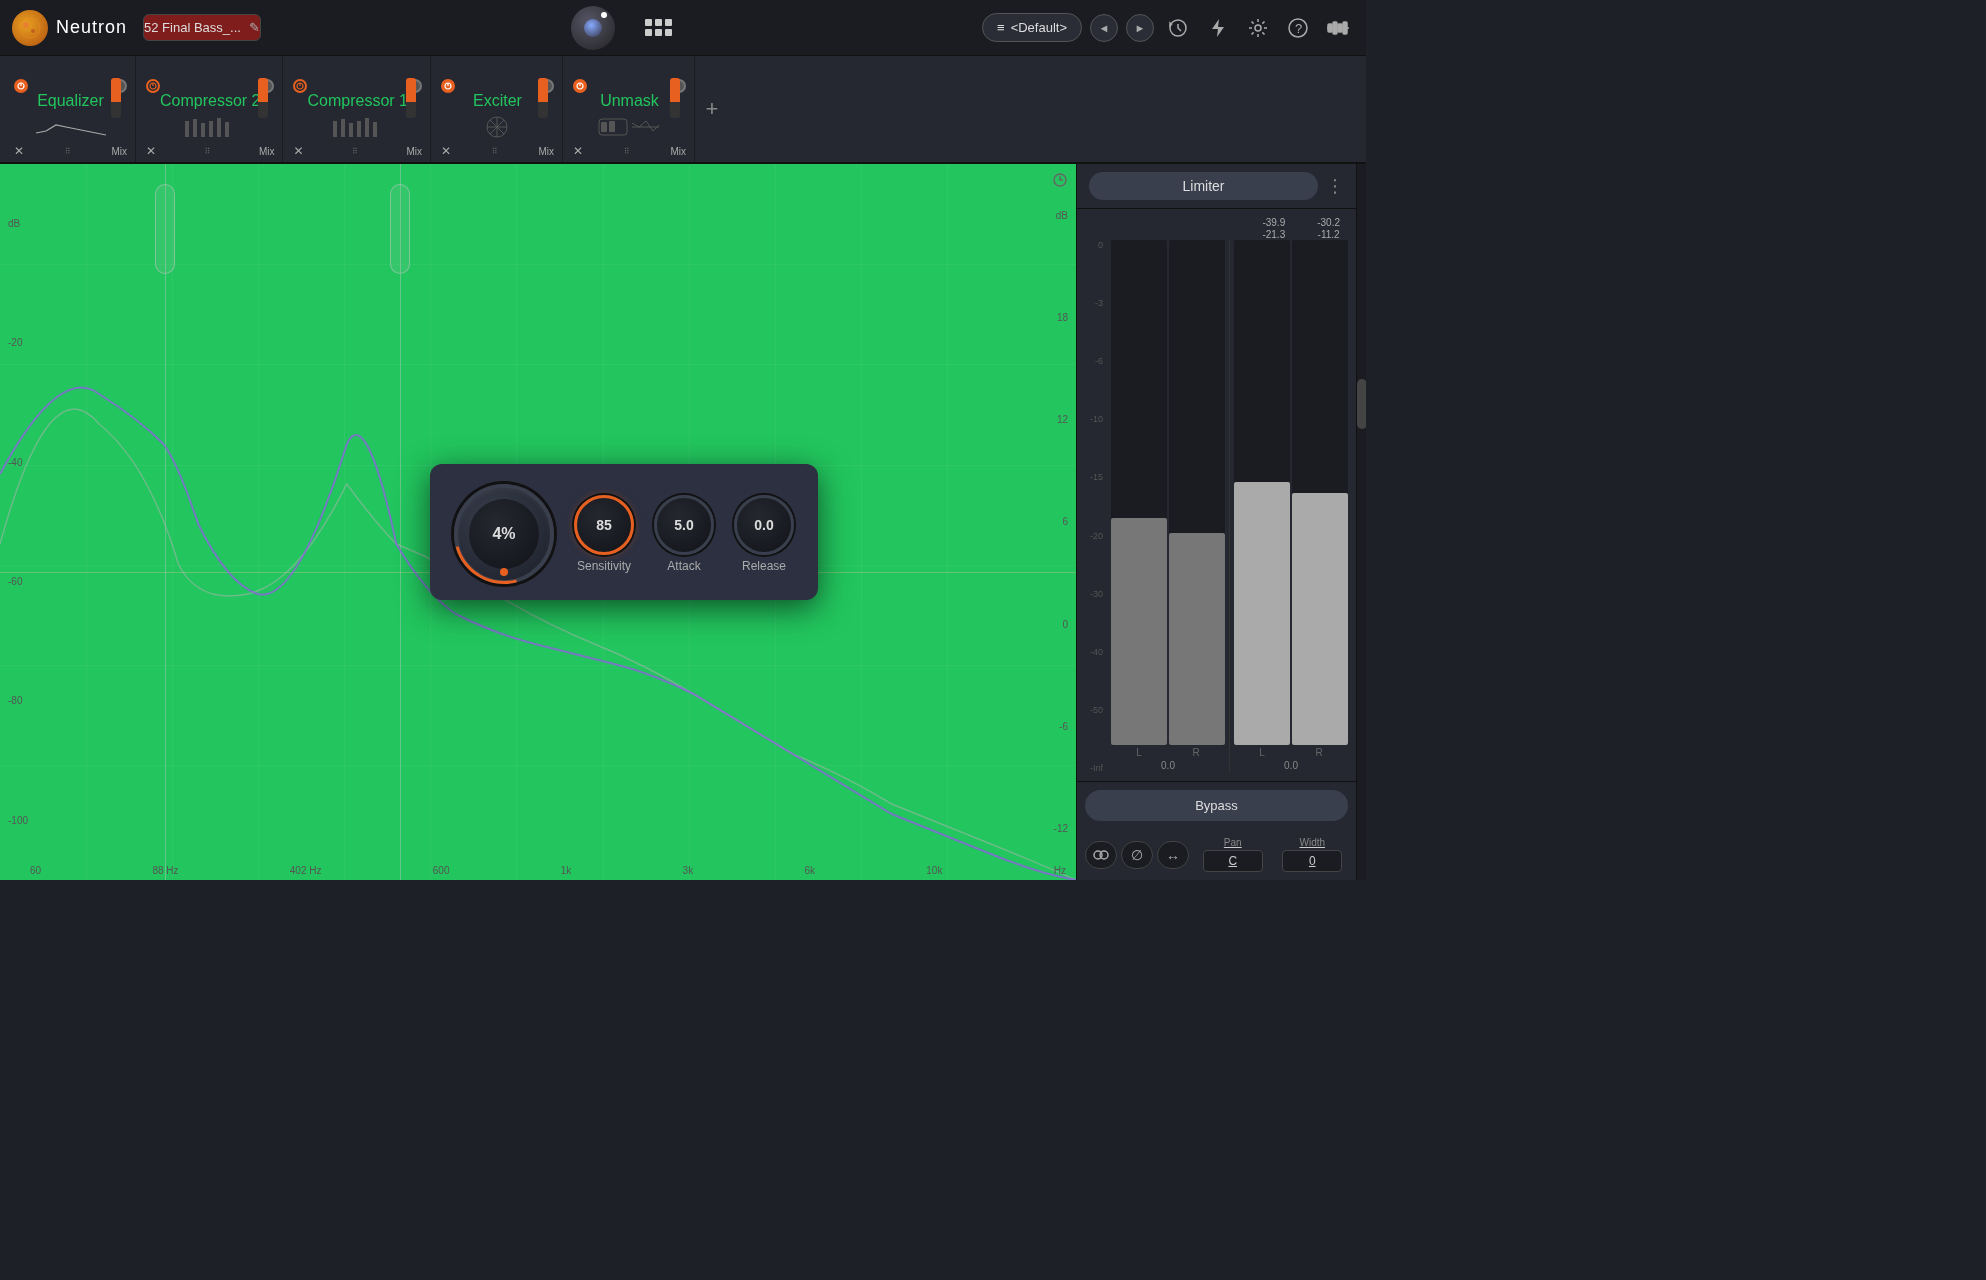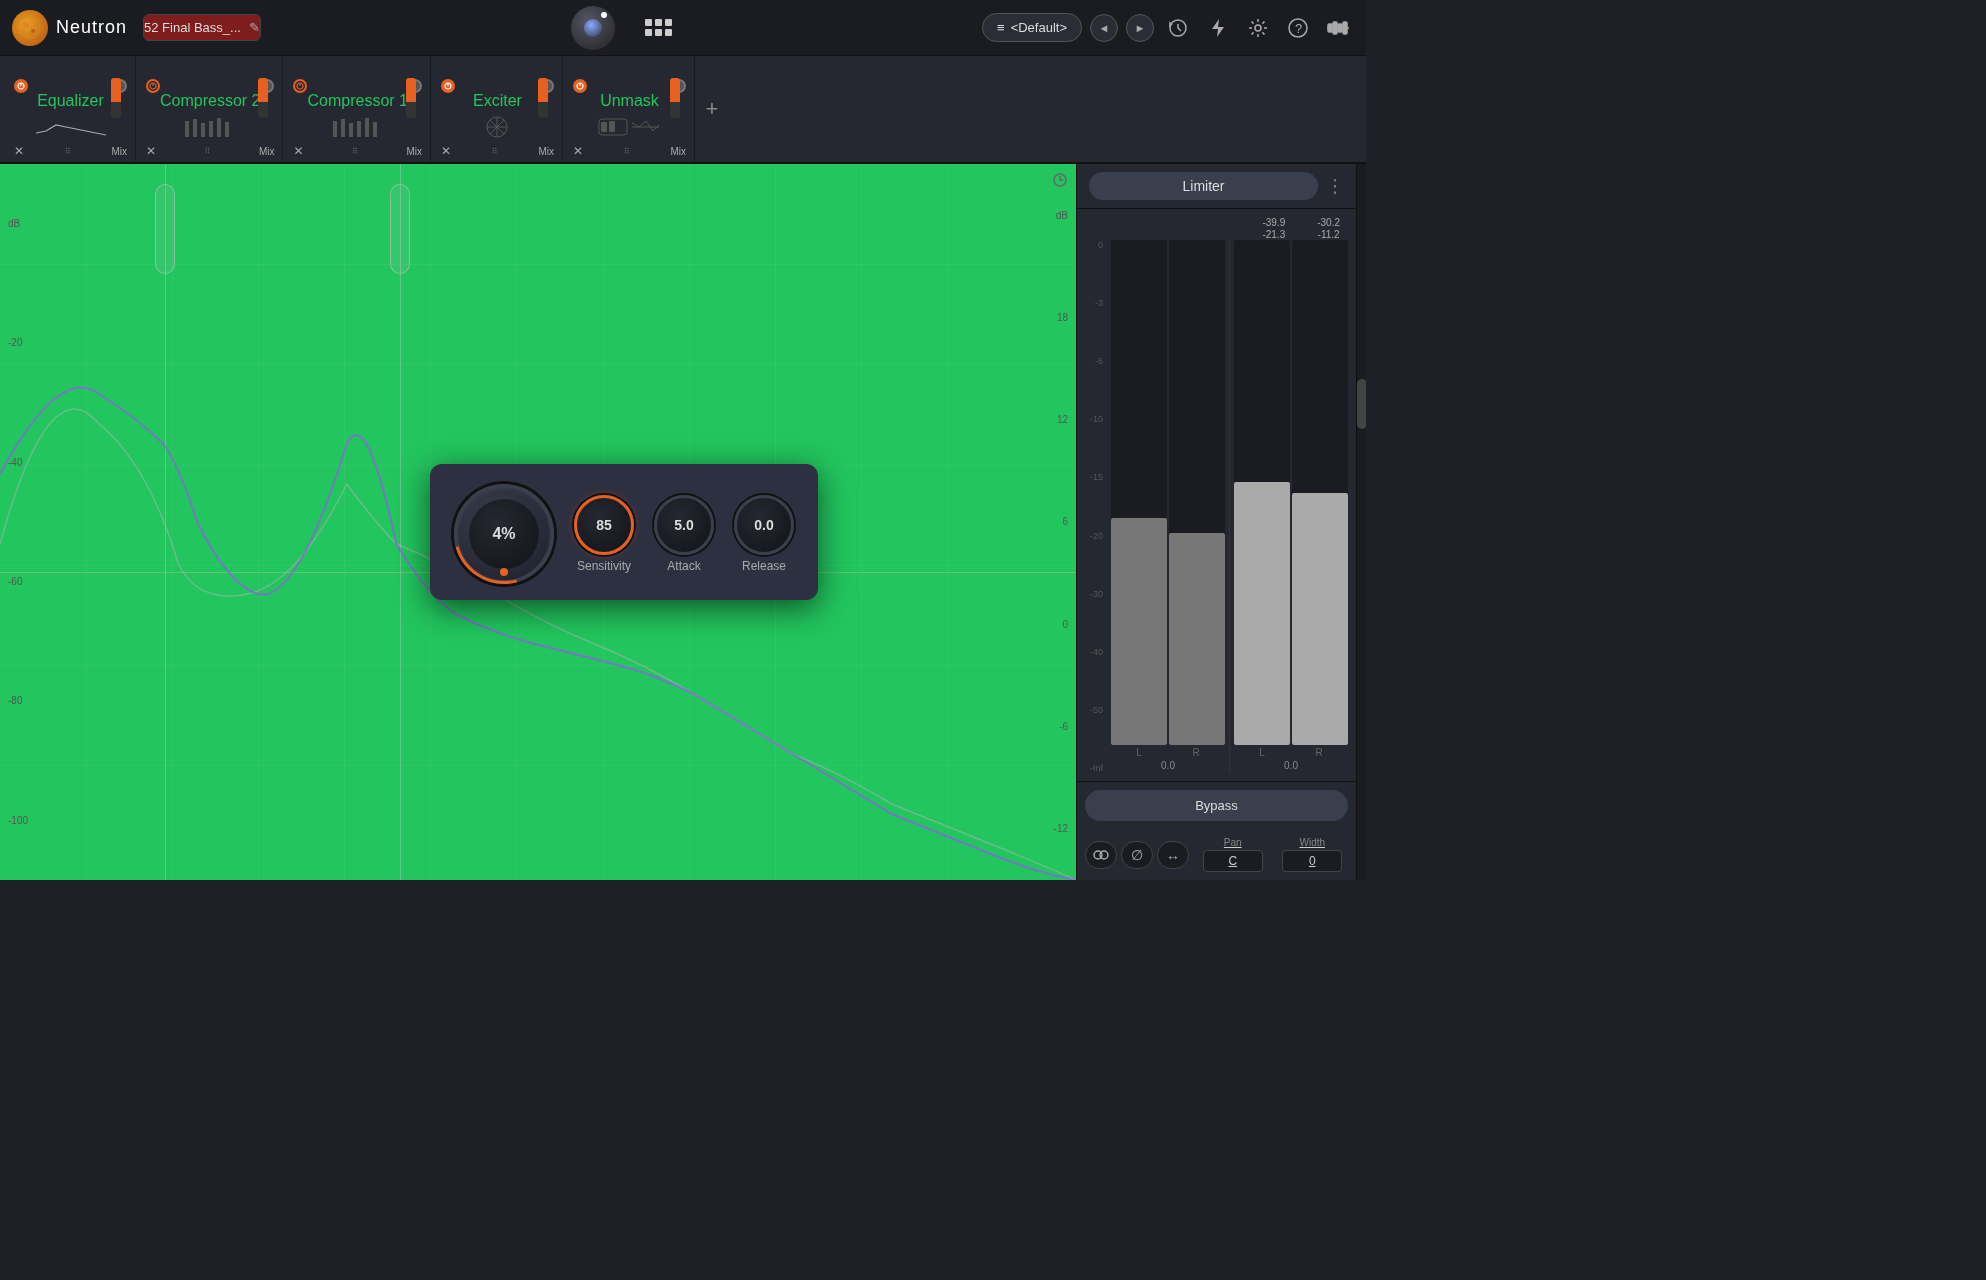--- a/index.html
+++ b/index.html
@@ -706,20 +706,31 @@
     <div class="db-labels-right">
       <span>dB</span>
       <span>18</span>
       <span>12</span>
       <span>6</span>
       <span>0</span>
       <span>-6</span>
       <span>-12</span>
     </div>
 
+    <div class="freq-labels">
+      <span>60</span>
+      <span>88 Hz</span>
+      <span>402 Hz</span>
+      <span>600</span>
+      <span>1k</span>
+      <span>3k</span>
+      <span>6k</span>
+      <span>10k</span>
+      <span>Hz</span>
+    </div>
 
     <div class="reset-btn">
       <svg width="16" height="16" viewBox="0 0 16 16" fill="none" stroke="#666" stroke-width="1.5">
         <circle cx="8" cy="8" r="6" fill="none"></circle>
         <path d="M8 4 L8 8 L11 8"></path>
       </svg>
     </div>
 
     <div class="knob-popup">
 

